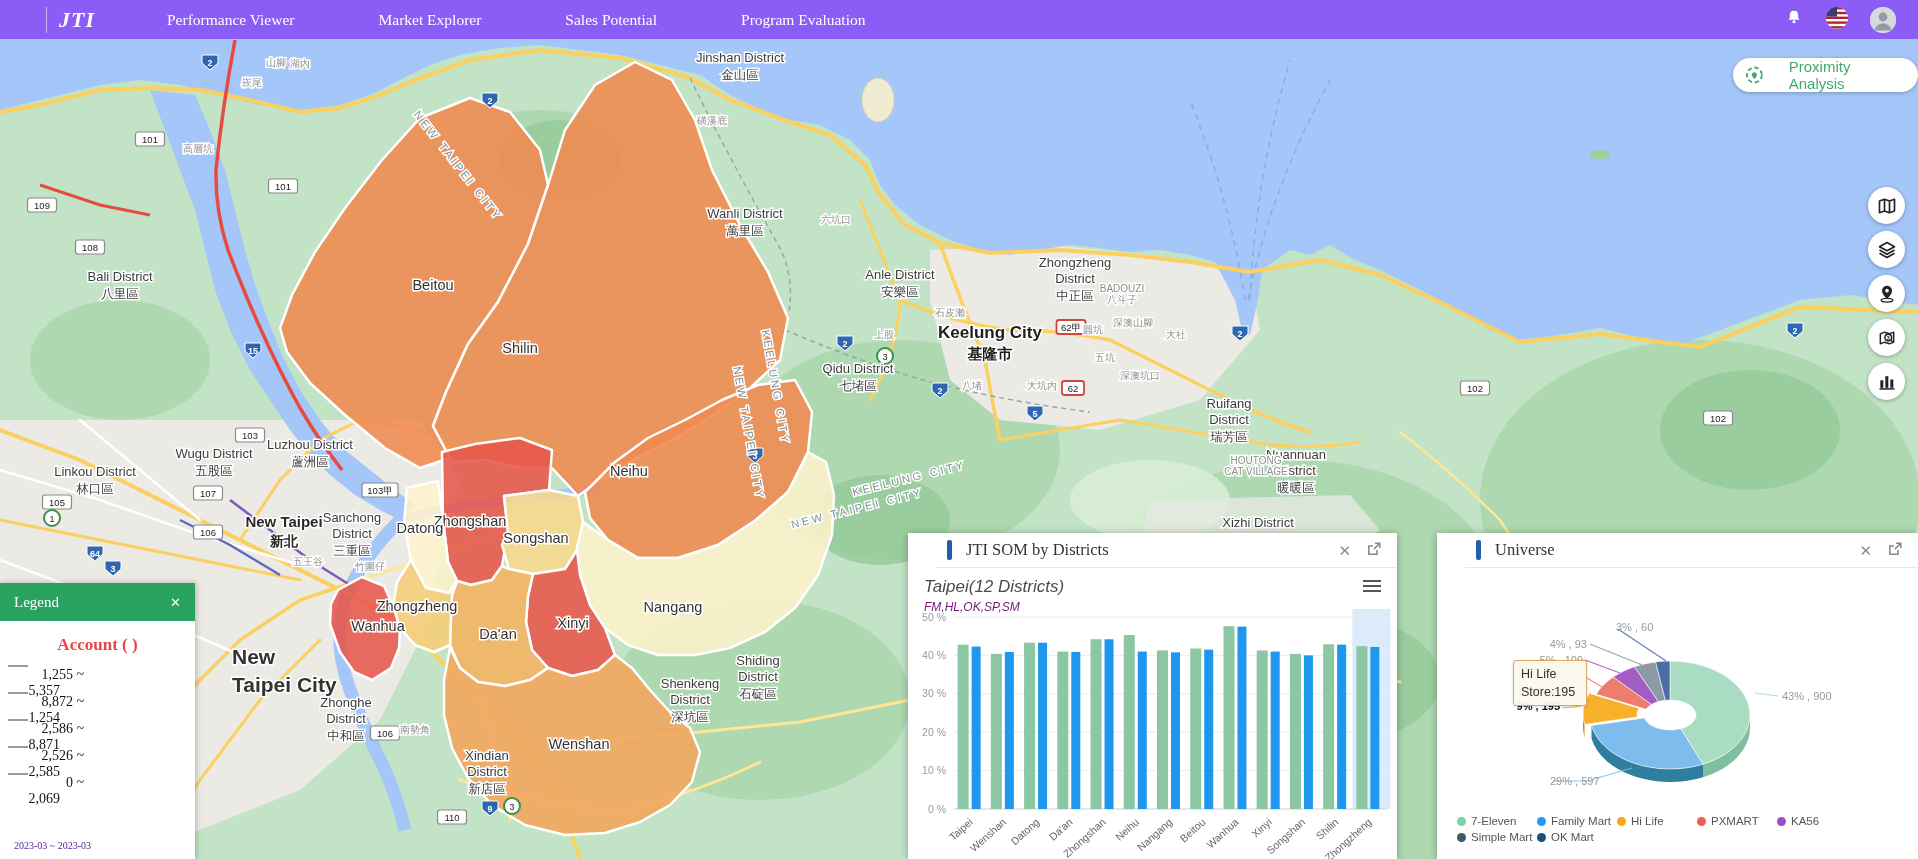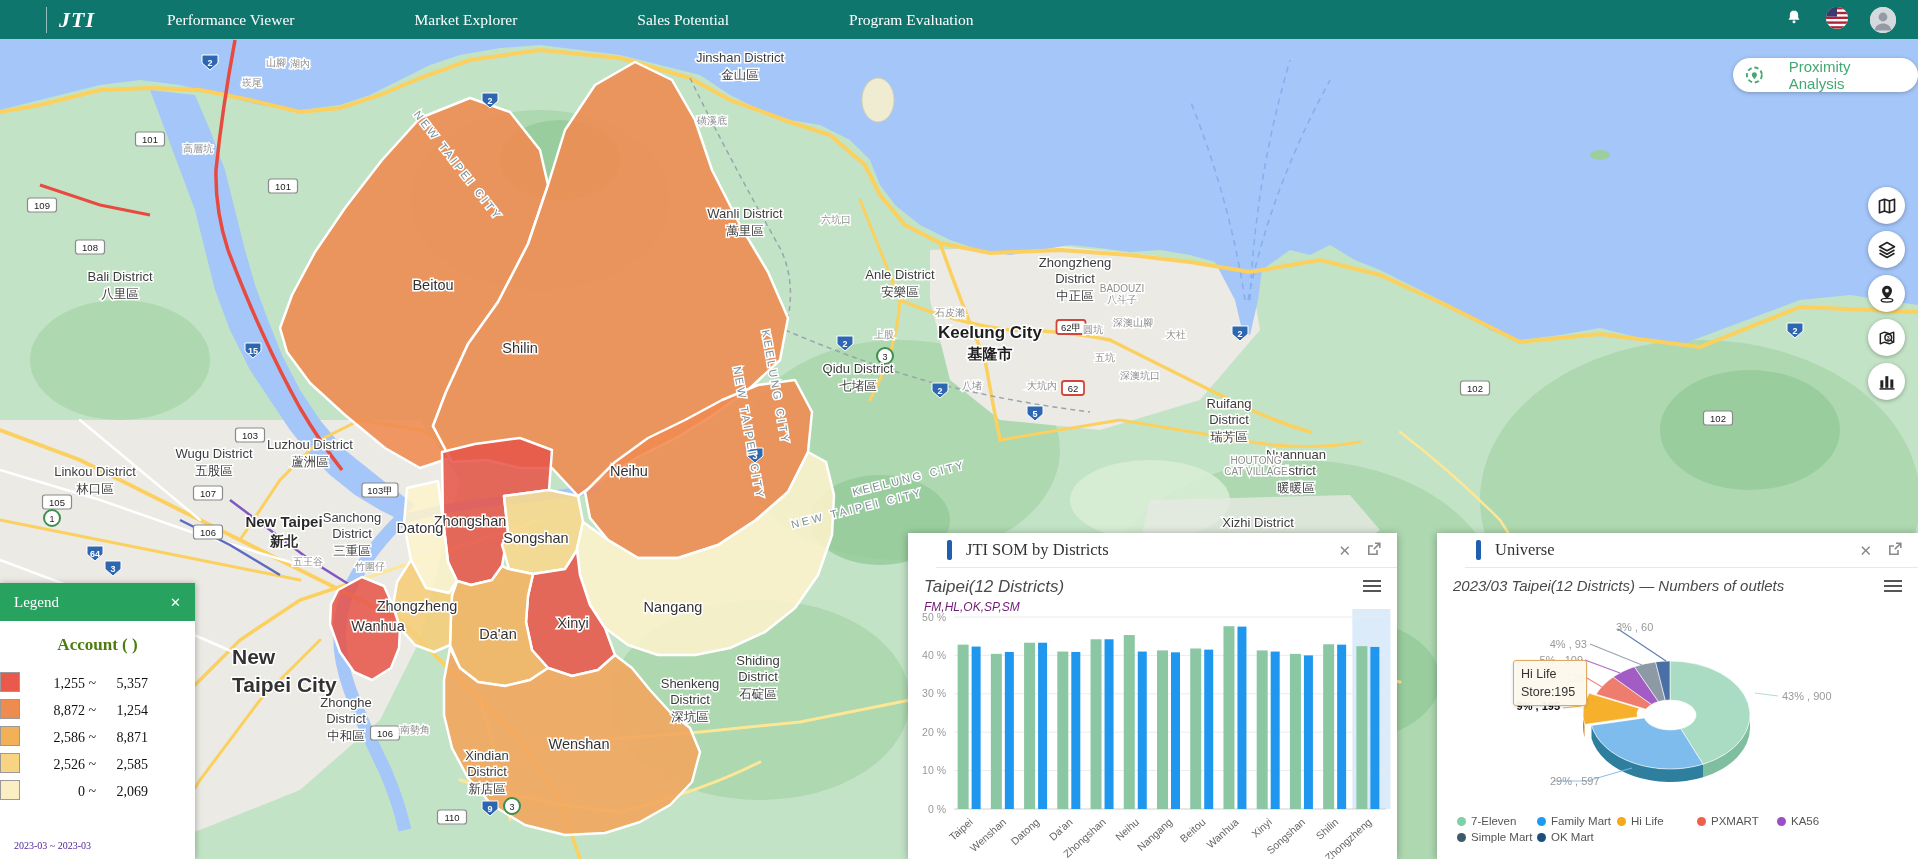--- a/index.html
+++ b/index.html
@@ -1,24 +1,24 @@
 <!DOCTYPE html>
 <html><head>
 <meta charset="utf-8">
 <style>
   html,body{margin:0;padding:0;background:#888;}
   body{width:1918px;height:859px;position:relative;overflow:hidden;
        font-family:"Liberation Sans",sans-serif;}
   
-  .nav{position:absolute;left:0;top:0;width:1918px;height:39px;background:#0f766e;
+  .nav{position:absolute;left:0;top:0;width:1918px;height:39px;background:#8b5cf6;
        display:flex;align-items:center;z-index:50;}
   .nav-sep{width:1px;height:26px;background:rgba(255,255,255,.55);margin-left:46px;}
   .logo{color:#fff;font-family:"Liberation Serif",serif;font-style:italic;font-weight:bold;
         font-size:22px;margin-left:12px;letter-spacing:1px;}
-  .nav-menu{display:flex;margin-left:72px;gap:120px;align-items:center;}
+  .nav-menu{display:flex;margin-left:72px;gap:84px;align-items:center;}
   .nav-item{color:#fff;font-family:"Liberation Serif",serif;font-size:15.5px;cursor:pointer;}
   .nav-right{margin-left:auto;display:flex;align-items:center;gap:22px;margin-right:22px;}
   .avatar-wrap{width:26px;height:26px;border-radius:50%;background:#dfe3e8;display:flex;
         align-items:center;justify-content:center;}
   
   .map-wrap{position:absolute;left:0;top:39px;width:1918px;height:820px;overflow:hidden;}
   #map{position:absolute;left:0;top:0;}
   .mlab{font-family:"Liberation Sans",sans-serif;}
   
   .prox-btn{position:absolute;left:1733px;top:19px;height:34px;background:#fff;border-radius:18px;
@@ -28,24 +28,24 @@
   
   .tools{position:absolute;right:13px;top:148px;display:flex;flex-direction:column;gap:7px;}
   .tool-btn{width:37px;height:37px;border-radius:50%;background:#fff;display:flex;align-items:center;
      justify-content:center;box-shadow:0 1px 4px rgba(0,0,0,.3);cursor:pointer;}
   
   .legend{position:absolute;left:0;top:544px;width:195px;height:276px;background:#fff;
      box-shadow:1px 0 6px rgba(0,0,0,.25);z-index:30;}
   .legend-hd{height:38px;background:#27a35f;display:flex;align-items:center;color:#fff;}
   .legend-hd .t{font-family:"Liberation Serif",serif;font-size:15px;margin-left:14px;}
   .legend-hd .x{margin-left:auto;margin-right:14px;font-size:13px;cursor:pointer;}
-  .legend-title{font-family:"Liberation Serif",serif;font-weight:bold;font-size:17px;color:#4d7c0f;
+  .legend-title{font-family:"Liberation Serif",serif;font-weight:bold;font-size:17px;color:#ef4444;
      text-align:center;margin-top:14px;}
   .legend-rows{margin-top:10px;}
-  .lrow{display:flex;align-items:flex-end;height:27px;padding-left:0;}
+  .lrow{display:flex;align-items:flex-start;height:27px;padding-left:8px;flex-direction:column;}
   .sw{width:18px;height:18px;border:1px solid #9a9a9a;}
   .lrow .f{width:76px;text-align:right;font-family:"Liberation Serif",serif;font-size:14px;color:#111;}
   .lrow .s{width:52px;text-align:right;font-family:"Liberation Serif",serif;font-size:14px;color:#111;}
   .legend-date{position:absolute;left:14px;bottom:8px;font-family:"Liberation Serif",serif;
      font-size:10px;color:#4c1d95;}
   
   .panel{position:absolute;background:#fff;box-shadow:0 1px 8px rgba(0,0,0,.3);z-index:30;}
   .p-hd{height:34px;display:flex;align-items:center;border-bottom:1px solid #e8e8e8;margin-left:28px;}
   .p-accent{width:5px;height:20px;background:#1f5fae;border-radius:2px;margin-left:11px;}
   .p-title{font-family:"Liberation Serif",serif;font-size:16.5px;color:#333;margin-left:14px;}
@@ -566,28 +566,20 @@
       <span class="p-ic">✕</span>
       <span class="p-ic">
         <svg width="14" height="14" viewBox="0 0 14 14">
             <g fill="none" stroke="#8a8a8a" stroke-width="1.6">
               <path d="M10 8v4.2H1.8V4H6"></path>
               <path d="M8 1.2h4.8V6M12.4 1.6L6.8 7.2"></path>
             </g>
           </svg>
       </span>
     </div>
-    <div class="sub-row">
-      <div class="sub-t" style="font-size:15px;">2023/03 Taipei(12 Districts) — Numbers of outlets</div>
-      <div class="burger">
-          <i></i>
-          <i></i>
-          <i></i>
-        </div>
-    </div>
     <svg id="uni-chart" width="481" height="212" style="position:absolute;left:0;top:70px;">
         <path d="M313,112 A80,54 0 0 1 266.023434387134,161.1845445589373 l0,13 A80,54 0 0 0 313,125 Z" fill="#7fbfa0"></path>
         <path d="M266.023434387134,161.1845445589373 A80,54 0 0 1 154.51079664130071,122.44495610956285 l0,13 A80,54 0 0 0 266.023434387134,174.1845445589373 Z" fill="#2e7f9e"></path>
         <path d="M147.51079664130071,121.44495610956285 A80,54 0 0 1 146,111 l0,13 A80,54 0 0 0 147.51079664130071,134.44495610956284 Z" fill="#c8861c"></path>
         <path d="M233,58 A80,54 0 0 1 266.023434387134,161.1845445589373 L243.73261617581855,125.66237348859369 A26,15 0 0 0 233,97 Z" fill="#a9dcc3" stroke="#fff" stroke-width="0.6"></path>
         <path d="M266.023434387134,161.1845445589373 A80,54 0 0 1 154.51079664130071,122.44495610956285 L207.49100890842274,114.90137669710079 A26,15 0 0 0 243.73261617581855,125.66237348859369 Z" fill="#7dbcec" stroke="#fff" stroke-width="0.6"></path>
         <path d="M147.51079664130071,121.44495610956285 A80,54 0 0 1 152.1243312766954,90.27864807395162 L201.990407664926,105.24406890943101 A26,15 0 0 0 200.49100890842274,113.90137669710079 Z" fill="#f6b02c" stroke="#fff" stroke-width="0.6"></path>
         <path d="M159.1243312766954,91.27864807395162 A80,54 0 0 1 176.13349485201925,74.01842361294047 L214.51838582690627,101.44956211470569 A26,15 0 0 0 208.990407664926,106.24406890943101 Z" fill="#ee7d6e" stroke="#fff" stroke-width="0.6"></path>
         <path d="M176.13349485201925,74.01842361294047 A80,54 0 0 1 197.36000205713523,63.65477461207285 L221.41700066856896,98.57077072557578 A26,15 0 0 0 214.51838582690627,101.44956211470569 Z" fill="#a35cc3" stroke="#fff" stroke-width="0.6"></path>
         <path d="M197.36000205713523,63.65477461207285 A80,54 0 0 1 218.59329762820346,58.88283110886089 L228.31782172916613,97.24523086357247 A26,15 0 0 0 221.41700066856896,98.57077072557578 Z" fill="#8d9aa6" stroke="#fff" stroke-width="0.6"></path>

